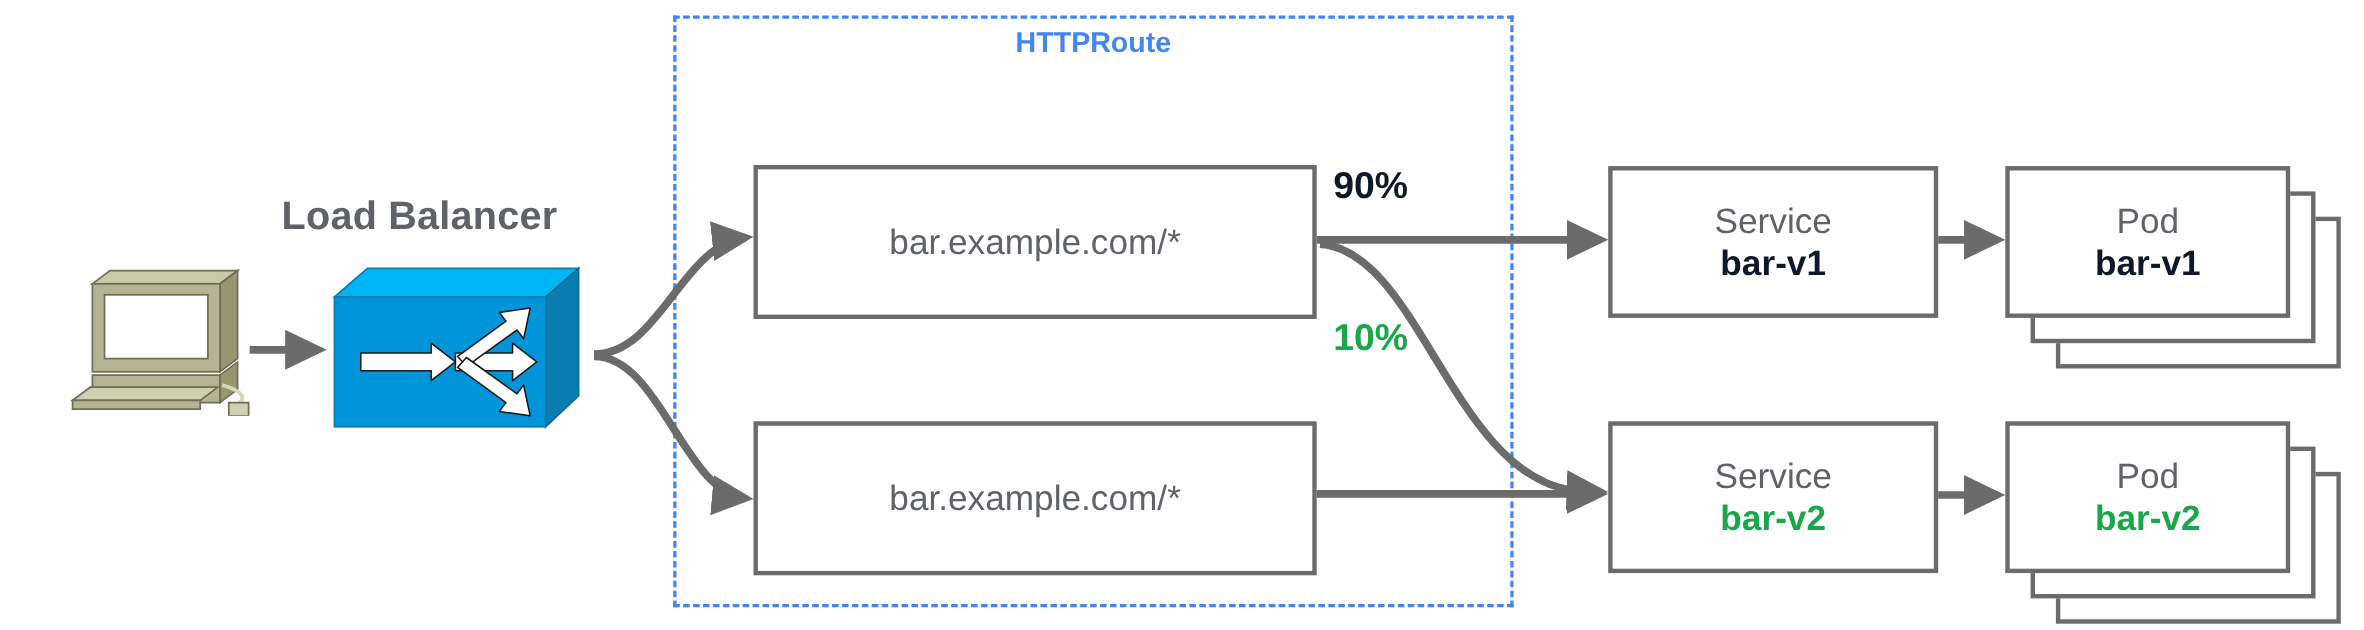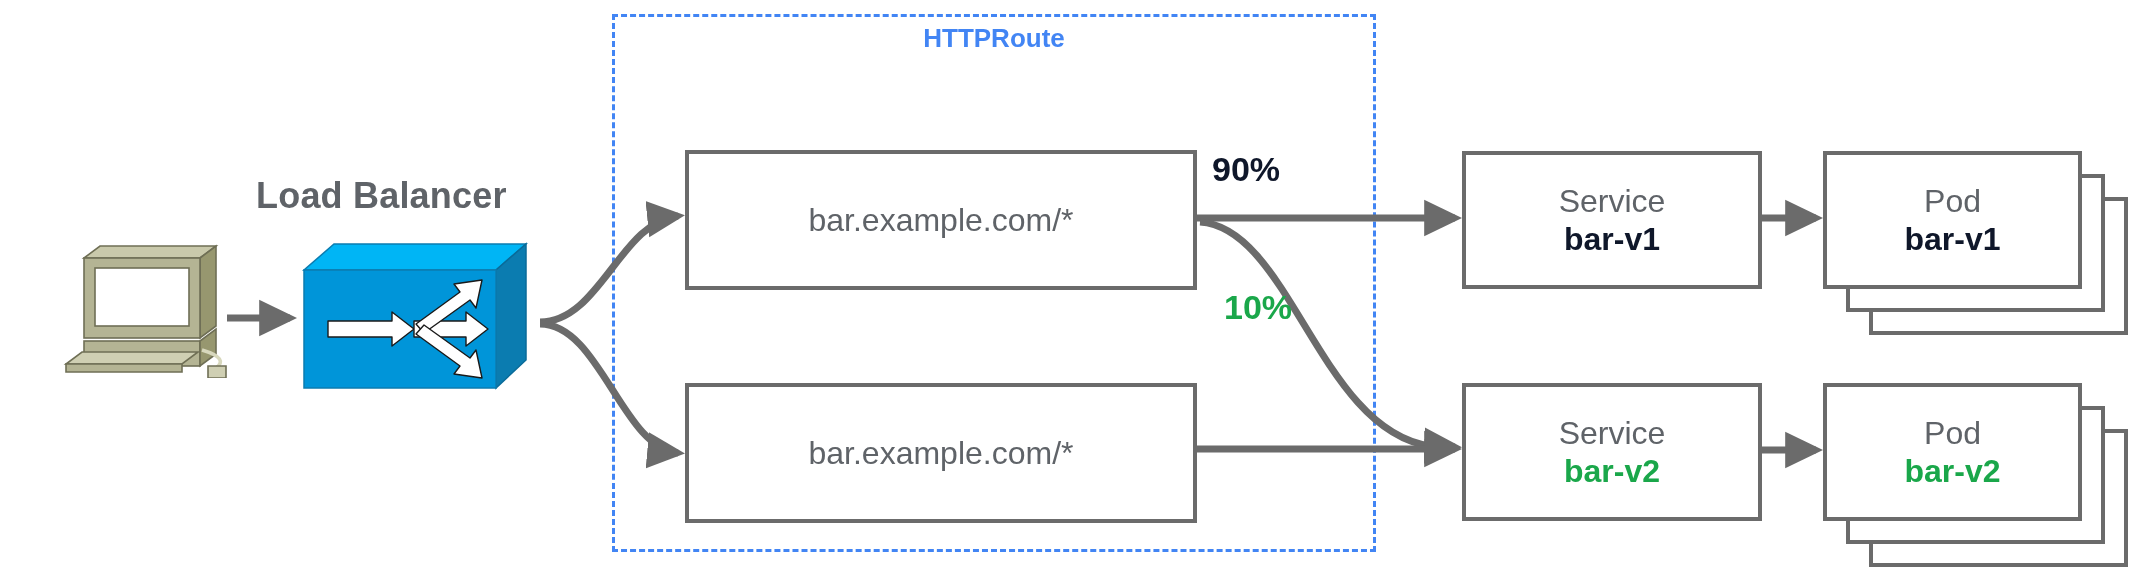--- a/index.html
+++ b/index.html
@@ -163,21 +163,21 @@
   <div class="nodebox" style="left:685px; top:150px; width:512px; height:140px;">
     <span class="line1">bar.example.com/*</span>
   </div>
 
   <div class="nodebox" style="left:685px; top:383px; width:512px; height:140px;">
     <span class="line1">bar.example.com/*</span>
   </div>
 
   <div class="pct blue-txt" style="left:1212px; top:150px;">90%</div>
 
-  <div class="pct green-txt" style="left:1212px; top:288px;margin-left:12px;">10%</div>
+  <div class="pct green-txt" style="left:1212px; top:288px;">10%</div>
 
   <div class="nodebox" style="left:1462px; top:151px; width:300px; height:138px;">
     <span class="line1">Service</span>
     <span class="line2 blue-txt">bar-v1</span>
   </div>
 
   <div class="nodebox" style="left:1462px; top:383px; width:300px; height:138px;">
     <span class="line1">Service</span>
     <span class="line2 green-txt">bar-v2</span>
   </div>

